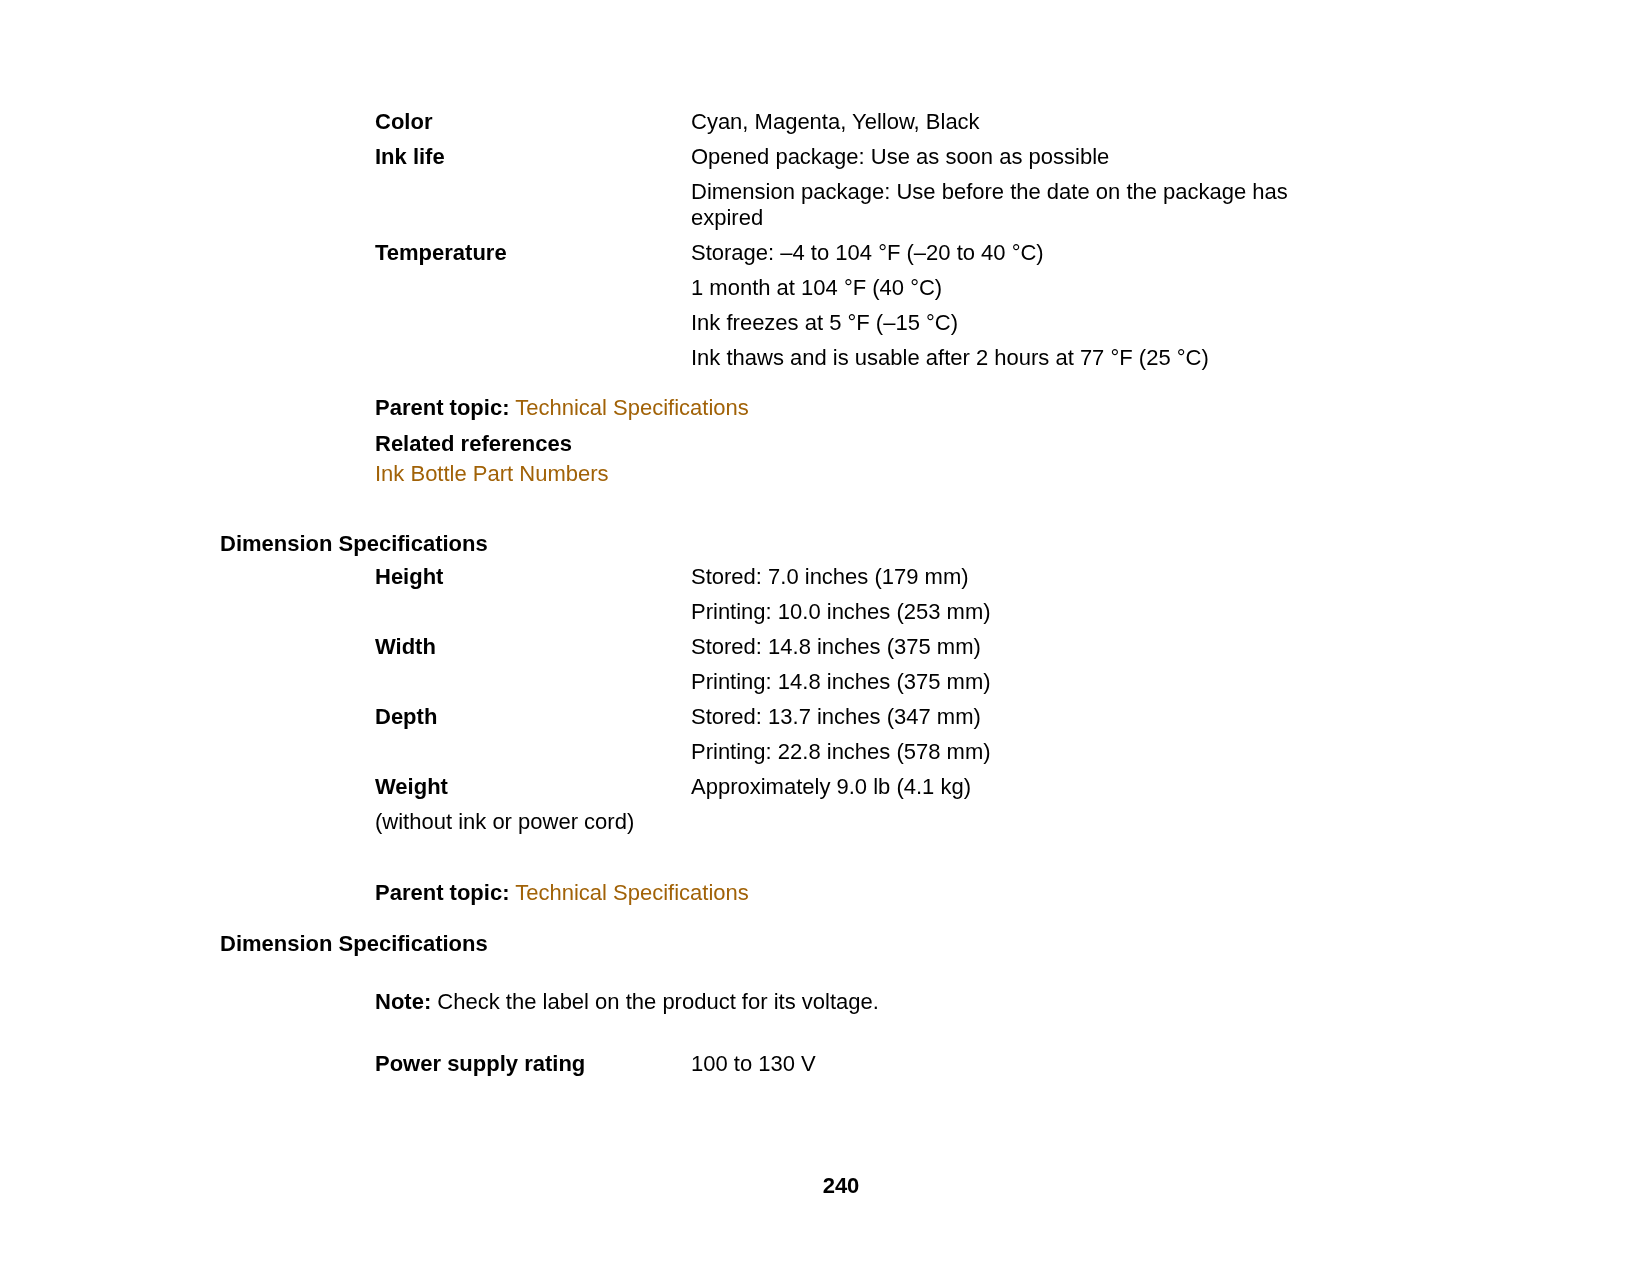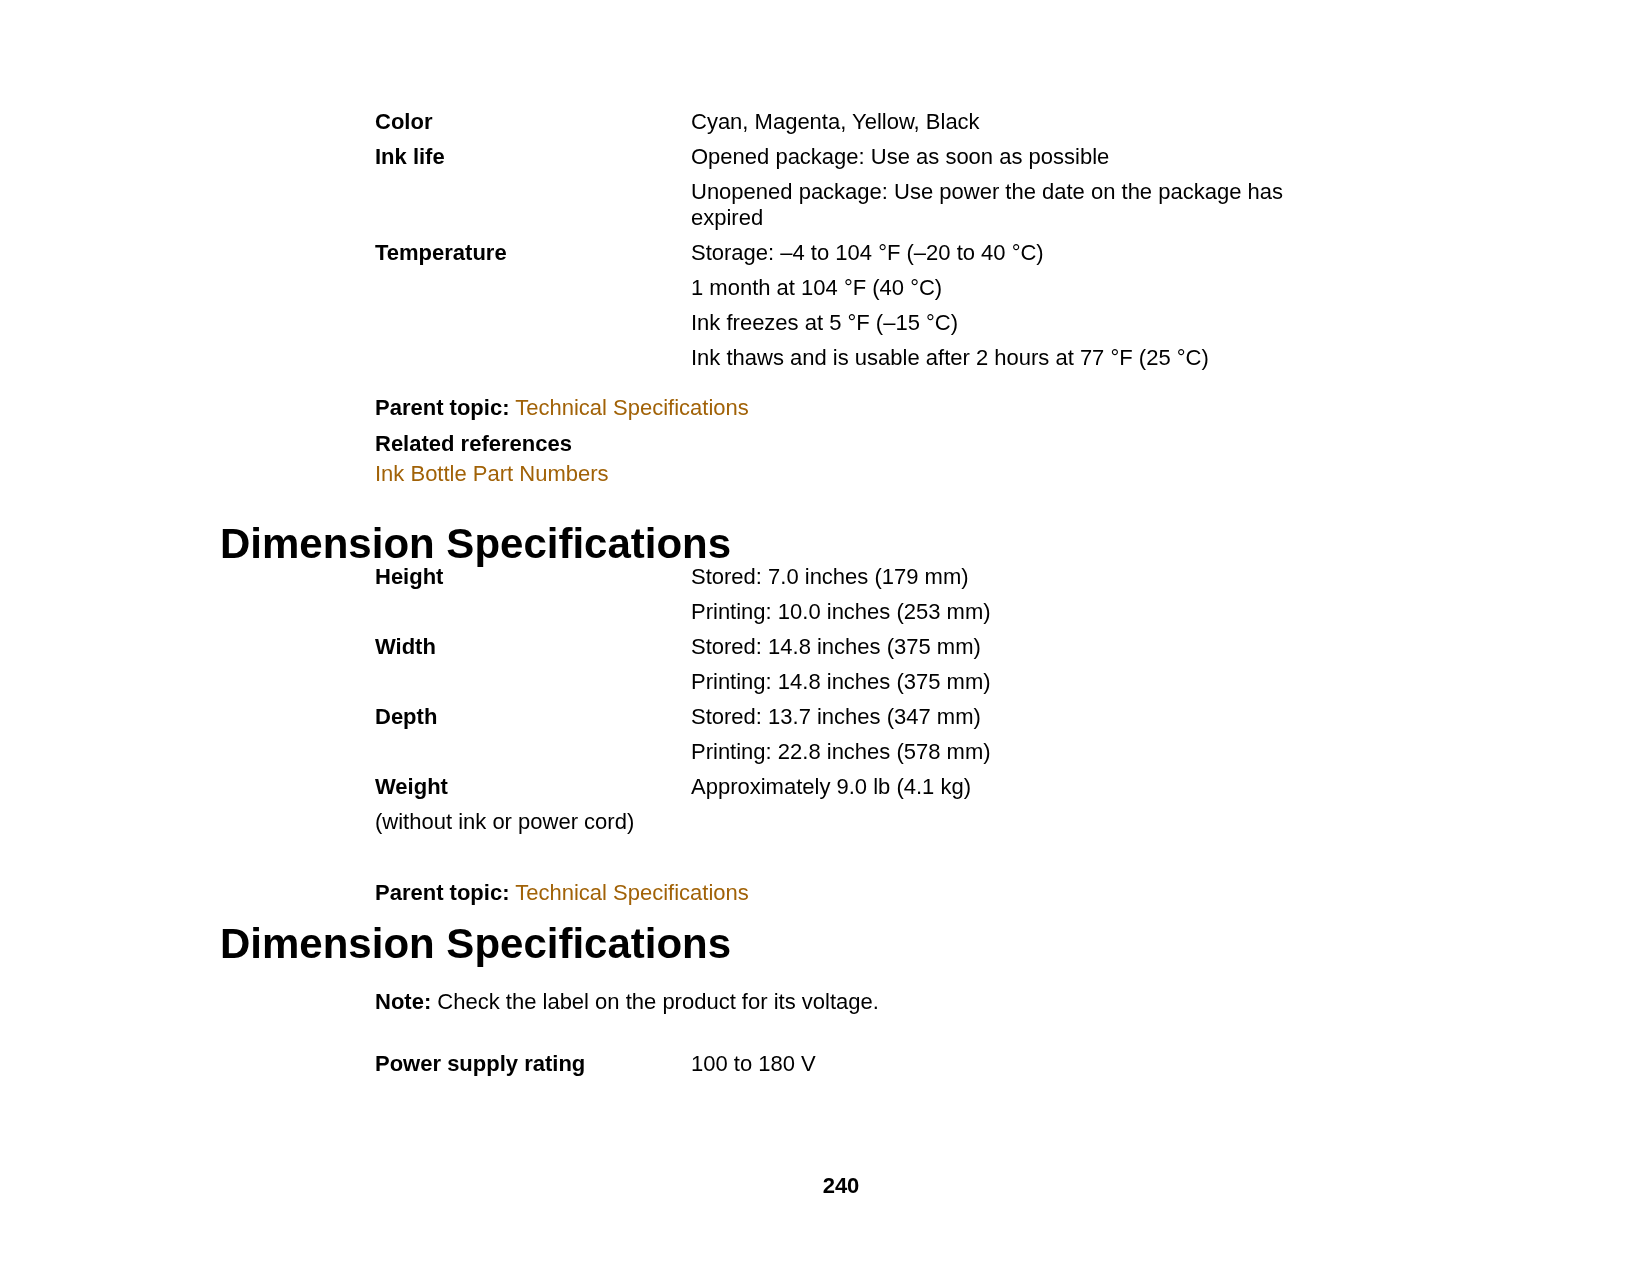--- a/index.html
+++ b/index.html
@@ -29,21 +29,21 @@
   .spec-values p { line-height: 26px; margin: 0 0 9px 0; }
   
   .body-block { margin-left: 375px; line-height: 26px; }
   .bold { font-weight: bold; }
   a.doc-link { color: #a16207; text-decoration: none; cursor: pointer; }
   .parent-topic-1 { margin-top: 15px; }
   .related-refs-heading { margin-top: 10px; font-weight: bold; }
   .related-refs-link { margin-top: 4px; }
   
   h1.section-heading {
-    font-size: 42px;
+    font-size: 22px;
     font-weight: bold;
     line-height: 40px;
     margin-left: 220px;
     letter-spacing: 0;
   }
   .h1-dimension { margin-top: 37px; }
   .dim-table { }
   .parent-topic-2 { margin-top: 36px; }
   .h1-electrical { margin-top: 18px; }
   .note-block { margin-top: 25px; }
@@ -72,21 +72,21 @@
       <div class="spec-values">
         <p>Cyan, Magenta, Yellow, Black</p>
       </div>
     </div>
     <div class="spec-row">
       <div class="spec-label-col">
         <div class="spec-label">Ink life</div>
       </div>
       <div class="spec-values">
         <p>Opened package: Use as soon as possible</p>
-        <p>Unopened package: Use power the date on the package has expired</p>
+        <p>Dimension package: Use before the date on the package has expired</p>
       </div>
     </div>
     <div class="spec-row">
       <div class="spec-label-col">
         <div class="spec-label">Temperature</div>
       </div>
       <div class="spec-values">
         <p>Storage: –4 to 104 °F (–20 to 40 °C)</p>
         <p>1 month at 104 °F (40 °C)</p>
         <p>Ink freezes at 5 °F (–15 °C)</p>
@@ -145,20 +145,20 @@
   <h1 class="section-heading h1-electrical">Dimension Specifications</h1>
 
   <p class="body-block note-block"><span class="bold">Note:</span> <span>Check the label on the product for its voltage.</span></p>
 
   <div class="spec-table elec-table">
     <div class="spec-row">
       <div class="spec-label-col">
         <div class="spec-label">Power supply rating</div>
       </div>
       <div class="spec-values">
-        <p>100 to 180 V</p>
+        <p>100 to 130 V</p>
       </div>
     </div>
   </div>
 
   <div class="page-footer">240</div>
 
 </div>
 
 </body></html>

